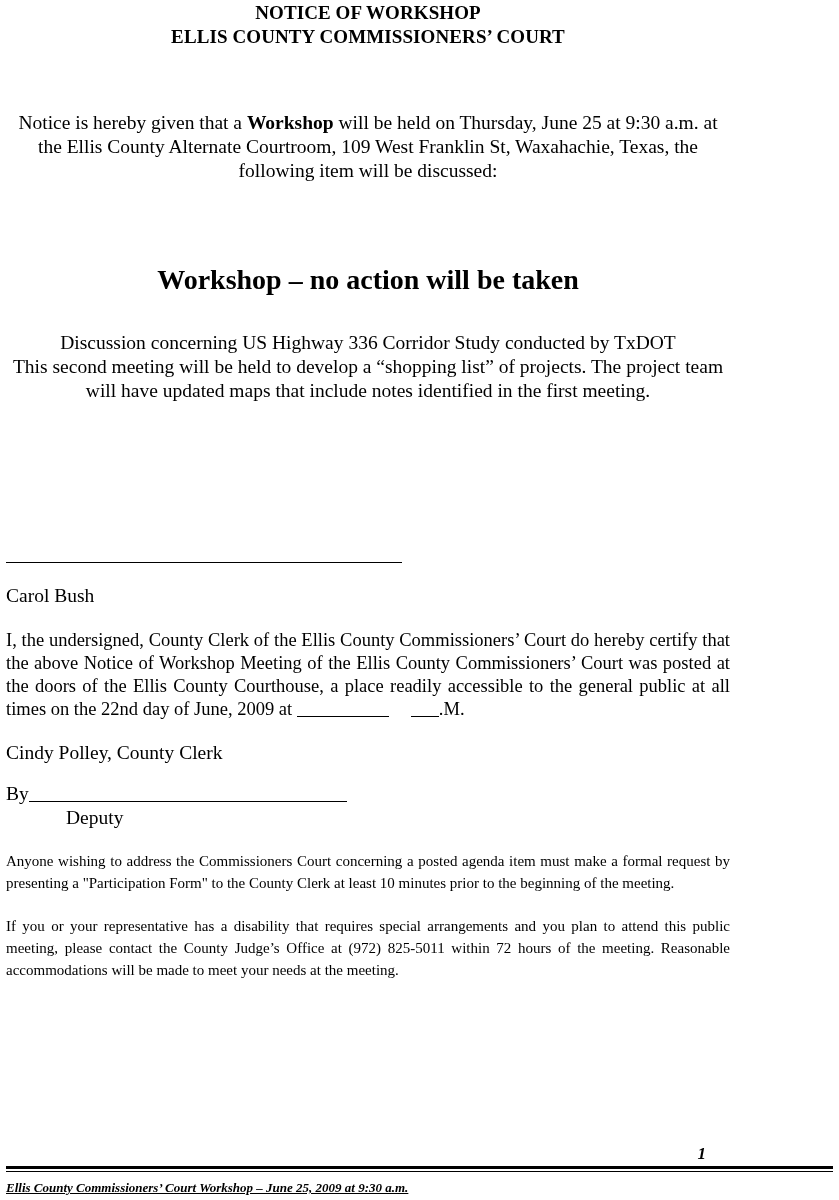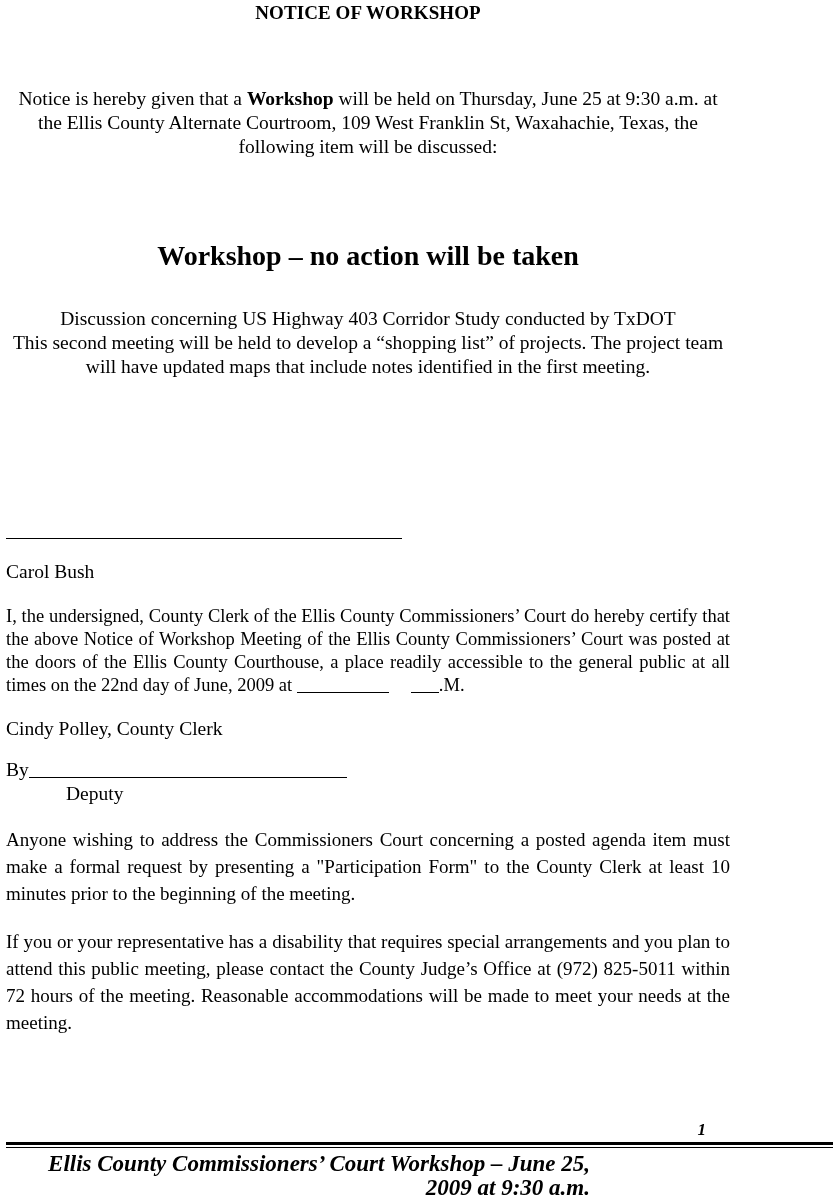--- a/index.html
+++ b/index.html
@@ -101,22 +101,22 @@
     vertical-align: -2px;
   }
   .deputy-row {
     font-size: 19.5px;
     line-height: 24px;
     margin: 0;
     padding-left: 60px;
   }
 
   .small-para {
-    font-size: 19px;
-    line-height: 27px;
+    font-size: 15px;
+    line-height: 22px;
     text-align: justify;
     text-justify: inter-word;
     margin: 0;
   }
 
   
   .footer {
     position: absolute;
     left: 6px;
     right: 6px;
@@ -132,48 +132,50 @@
     margin: 0;
   }
   .footer-rule {
     margin-top: 2px;
     border-top: 3px solid #000;
     border-bottom: 1px solid #000;
     height: 2px;
     width: 827px;
   }
   .footer-text {
-    text-align: right;
+    text-align: left;
     font-weight: bold;
     font-style: italic;
-    font-size: 23px;
+    font-size: 13px;
     line-height: 24px;
     margin: 4px 0 0 0;
     padding-right: 140px;
+    text-decoration: underline;
   }
 </style>
 </head>
 <body>
 
 <div class="page">
 
   <h1 class="doc-title">NOTICE OF WORKSHOP</h1>
+  <h1 class="doc-title">ELLIS COUNTY COMMISSIONERS’ COURT</h1>
 
   <div class="spacer-lg"></div>
 
   <p class="body-para"><span>Notice is hereby given that a </span><b>Workshop</b><span> will be held on Thursday, June 25 at 9:30 a.m. at the Ellis County Alternate Courtroom, 109 West Franklin St, Waxahachie, Texas, the following item will be discussed:</span></p>
 
   <div class="spacer-lg"></div>
   <div style="height:17px"></div>
 
   <p class="banner">Workshop – no action will be taken</p>
 
   <div class="spacer-md"></div>
 
-  <p class="body-para">Discussion concerning US Highway 403 Corridor Study conducted by TxDOT</p>
+  <p class="body-para">Discussion concerning US Highway 336 Corridor Study conducted by TxDOT</p>
   <p class="body-para"> This second meeting will be held to develop a “shopping list” of projects. The project team will have updated maps that include notes identified in the first meeting.</p>
 
   <div style="height:97px"></div>
 
 
   <div style="height:48px"></div>
 
   <div class="sign-line-wrap">
     <div class="sign-line"></div>
   </div>

